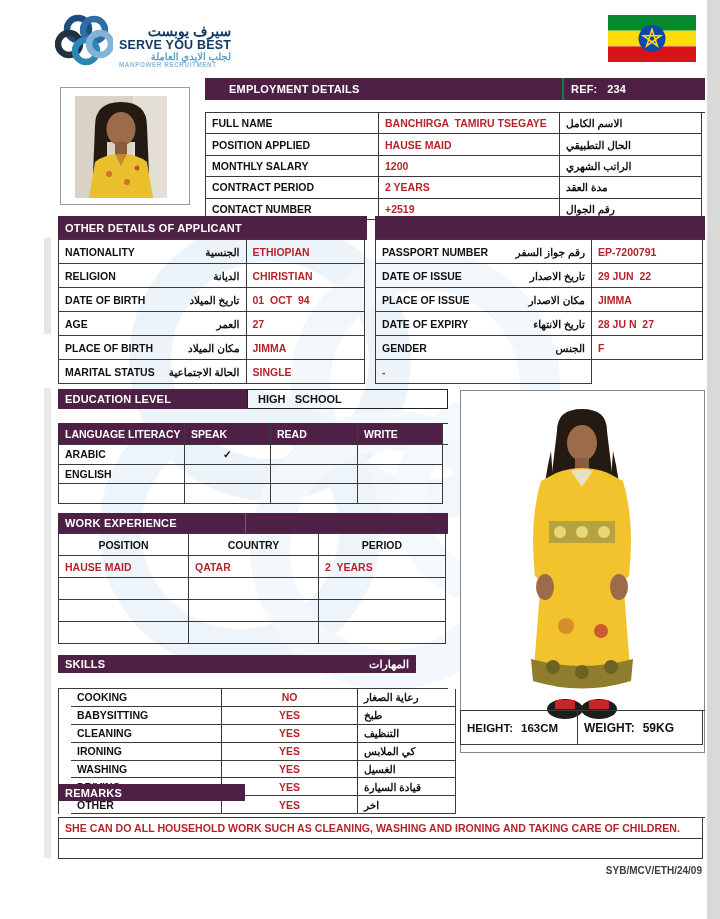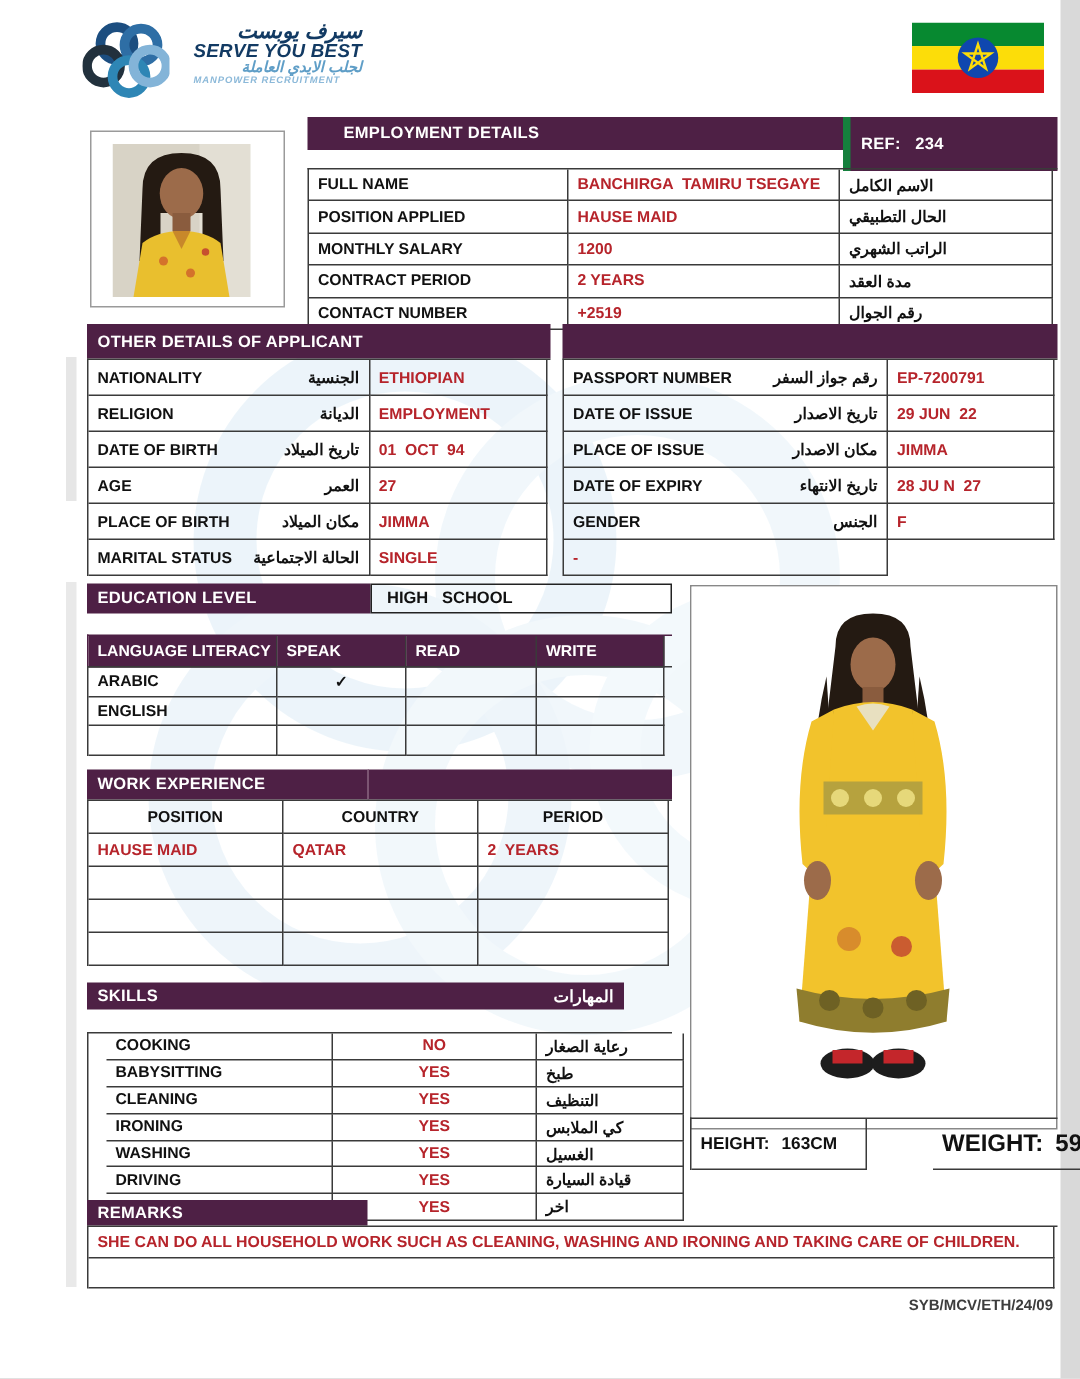--- a/index.html
+++ b/index.html
@@ -28,21 +28,21 @@
   .val { font-weight:bold; color:#b6242b; font-size:10.5px; }
   .ar  { font-weight:bold; color:#111; font-size:10.5px; justify-content:flex-end; direction:rtl; }
   .ctr { justify-content:center; }
   .lblar { font-weight:bold; color:#111; font-size:10.5px; justify-content:space-between; }
   .lblar .en { white-space:pre; }
   .lblar .arr { direction:rtl; }
 
   .hdrcell { background:#4e2045; color:#fff; font-weight:bold; font-size:10.5px; }
 
   
-  .logo-wrap { left:55px; top:13px; display:flex; gap:16px; align-items:flex-start;font-style:italic; }
+  .logo-wrap { left:55px; top:13px; display:flex; gap:6px; align-items:flex-end; }
   .logo-text { display:flex; flex-direction:column; line-height:1.05; }
   .lt-ar  { color:#123a63; font-weight:bold; font-size:14px; direction:rtl; }
   .lt-en  { color:#123a63; font-weight:bold; font-size:12.5px; letter-spacing:.2px; }
   .lt-ar2 { color:#5f9ec7; font-weight:bold; font-size:10px; direction:rtl; }
   .lt-en2 { color:#8cb9d9; font-weight:bold; font-size:6.3px; letter-spacing:.6px; }
 
   .footer-code { font-size:10px; color:#3d3d3d; font-weight:bold; text-align:right; }
 </style>
 </head>
 <body>
@@ -101,21 +101,21 @@
       <circle cx="52" cy="86" r="3" fill="#d4722b"></circle>
       <circle cx="62" cy="72" r="2.5" fill="#c6512f"></circle>
       <path d="M40 58 L46 70 L52 58 Z" fill="#c8882a"></path>
     </svg>
   </div>
 
   <div class="abs" style="left:205px; top:78px; width:500px; height:22px; display:flex;">
     <div class="bar" style="width:357px; height:22px;padding-left:24px;">
         <span>EMPLOYMENT DETAILS</span>
       </div>
-    <div class="bar" style="width:143px; height:36px; border-left:5px solid #15803d;">
+    <div class="bar" style="width:143px; height:22px; border-left:2px solid #15803d;">
         <span style="white-space:pre;">REF:   234</span>
       </div>
   </div>
   <div class="abs grid" style="left:205px; top:112px; width:500px; grid-template-columns:173px 181px 142px; grid-auto-rows:21.4px;">
     <div class="lbl">FULL NAME</div>
     <div class="val">BANCHIRGA  TAMIRU TSEGAYE</div>
     <div class="ar">الاسم الكامل</div>
     <div class="lbl">POSITION APPLIED</div>
     <div class="val">HAUSE MAID</div>
     <div class="ar">الحال التطبيقي</div>
@@ -132,21 +132,21 @@
 
   <div class="abs bar" style="left:58px; top:216px; width:309px; height:23px;">
       <span>OTHER DETAILS OF APPLICANT</span>
     </div>
   <div class="abs bar" style="left:375px; top:216px; width:330px; height:23px;"></div>
 
   <div class="abs grid" style="left:58px; top:239px; width:309px; grid-template-columns:187.5px 118.5px; grid-auto-rows:24px;">
     <div class="lblar"><span class="en">NATIONALITY</span><span class="arr">الجنسية</span></div>
     <div class="val">ETHIOPIAN</div>
     <div class="lblar"><span class="en">RELIGION</span><span class="arr">الديانة</span></div>
-    <div class="val">EMPLOYMENT</div>
+    <div class="val">CHIRISTIAN</div>
     <div class="lblar"><span class="en">DATE OF BIRTH</span><span class="arr">تاريخ الميلاد</span></div>
     <div class="val">01  OCT  94</div>
     <div class="lblar"><span class="en">AGE</span><span class="arr">العمر</span></div>
     <div class="val">27</div>
     <div class="lblar"><span class="en">PLACE OF BIRTH</span><span class="arr">مكان الميلاد</span></div>
     <div class="val">JIMMA</div>
     <div class="lblar"><span class="en">MARITAL STATUS</span><span class="arr">الحالة الاجتماعية</span></div>
     <div class="val">SINGLE</div>
   </div>
 
@@ -238,23 +238,23 @@
       <circle cx="105" cy="235" r="8" fill="#d88c2c"></circle>
       <circle cx="140" cy="240" r="7" fill="#ca5c30"></circle>
       <path d="M110 80 L121 96 L132 80 Q121 76 110 80 Z" fill="#e8e0c0"></path>
       <ellipse cx="104" cy="318" rx="18" ry="10" fill="#1d1d1d"></ellipse>
       <ellipse cx="138" cy="318" rx="18" ry="10" fill="#1d1d1d"></ellipse>
       <rect x="94" y="309" width="20" height="9" fill="#c4262b"></rect>
       <rect x="128" y="309" width="20" height="9" fill="#c4262b"></rect>
     </svg>
   </div>
 
-  <div class="abs grid" style="left:460px; top:745px; width:245px; grid-template-columns:117px 125px; grid-auto-rows:34px; border-width:1.5px;gap:44px;">
+  <div class="abs grid" style="left:460px; top:710px; width:245px; grid-template-columns:117px 125px; grid-auto-rows:34px; border-width:1.5px;">
     <div class="lbl" style="font-size:11.5px; gap:8px;"><span>HEIGHT:</span><span>163CM</span></div>
-    <div class="lbl" style="font-size:16px; gap:8px;"><span>WEIGHT:</span><span>59KG</span></div>
+    <div class="lbl" style="font-size:12px; gap:8px;"><span>WEIGHT:</span><span>59KG</span></div>
   </div>
 
   <div class="abs bar" style="left:58px; top:655px; width:358px; height:18px; justify-content:space-between;">
     <span>SKILLS</span>
     <span style="direction:rtl;">المهارات</span>
   </div>
   <div class="abs grid" style="left:58px; top:688px; width:390px; grid-template-columns:151px 136px 98px; grid-auto-rows:17.9px;padding-left:12px;">
     <div class="lbl">COOKING</div>
     <div class="val ctr">NO</div>
     <div class="ar">رعاية الصغار</div>
@@ -271,21 +271,21 @@
     <div class="val ctr">YES</div>
     <div class="ar">الغسيل</div>
     <div class="lbl">DRIVING</div>
     <div class="val ctr">YES</div>
     <div class="ar">قيادة السيارة</div>
     <div class="lbl">OTHER</div>
     <div class="val ctr">YES</div>
     <div class="ar">اخر</div>
   </div>
 
-  <div class="abs bar" style="left:58px; top:800px; width:187px; height:17px;">
+  <div class="abs bar" style="left:58px; top:784px; width:187px; height:17px;">
       <span>REMARKS</span>
     </div>
   <div class="abs grid" style="left:58px; top:817px; width:647px; grid-template-columns:644px; grid-auto-rows:20.5px;">
     <div class="val" style="font-size:10.6px;">SHE CAN DO ALL HOUSEHOLD WORK SUCH AS CLEANING, WASHING AND IRONING AND TAKING CARE OF CHILDREN.</div>
     <div></div>
   </div>
 
   <div class="abs footer-code" style="left:520px; top:865px; width:182px;"><span>SYB/MCV/ETH/24/09</span></div>
 
 </div>

